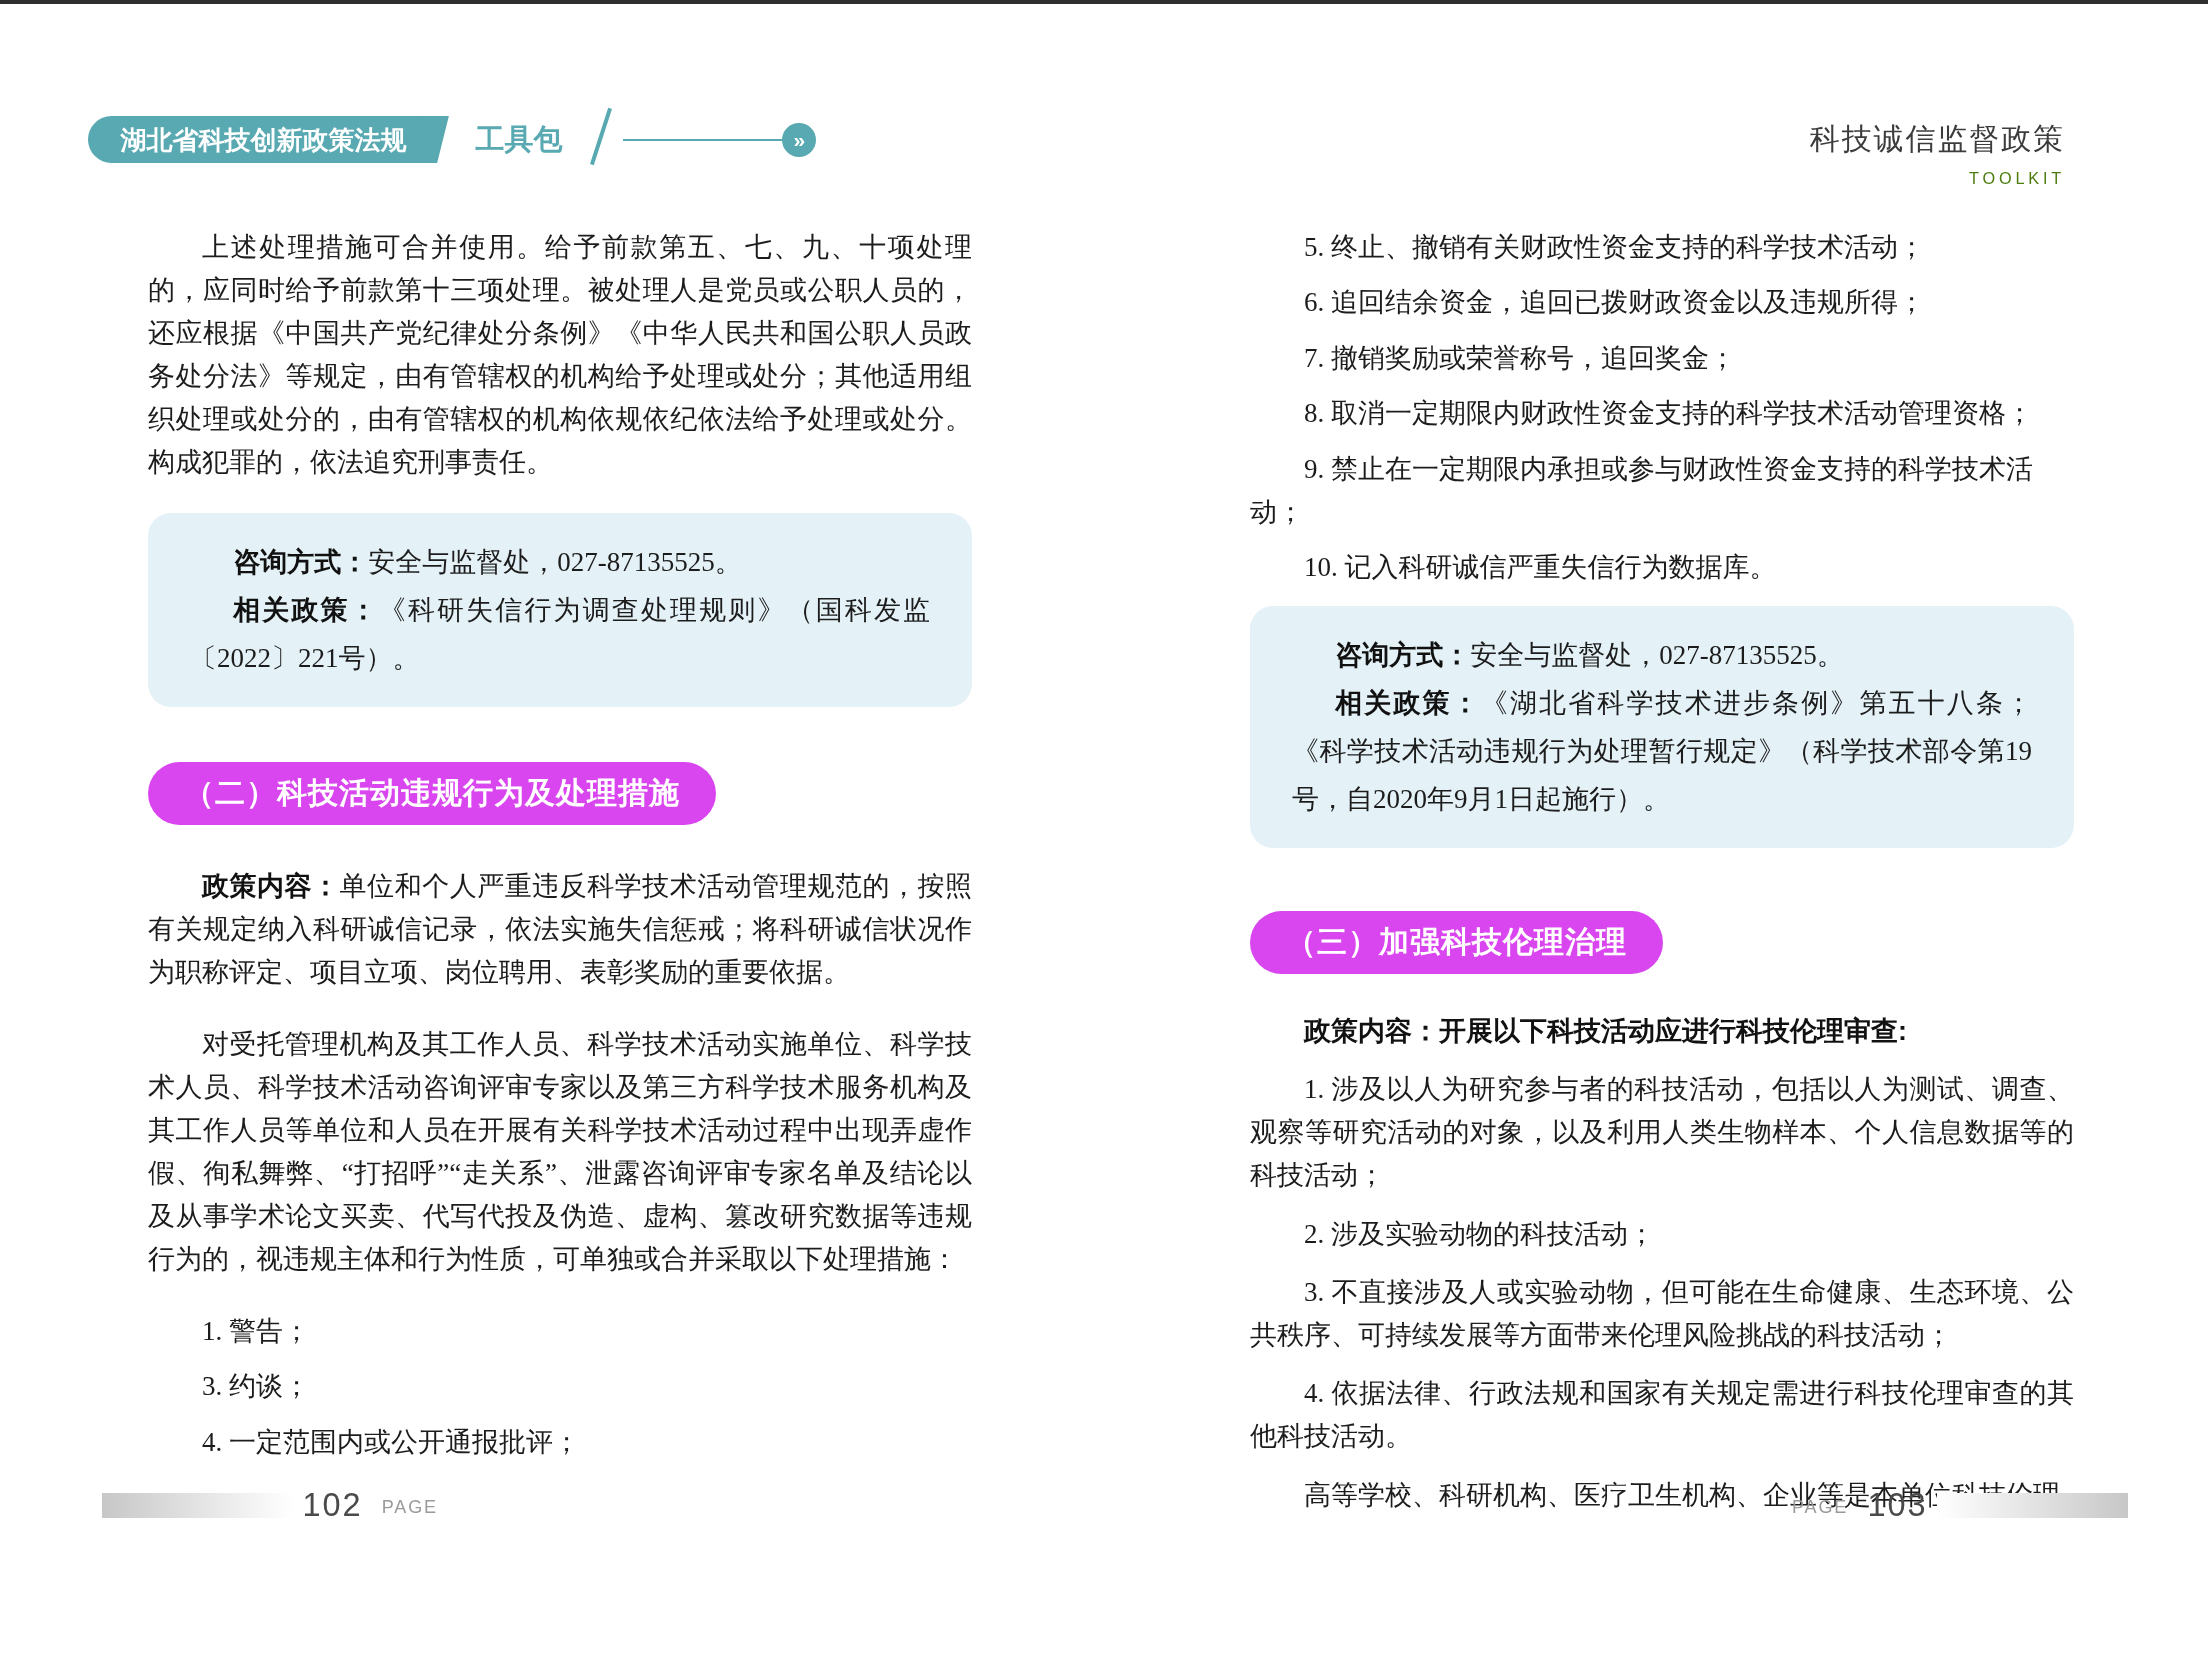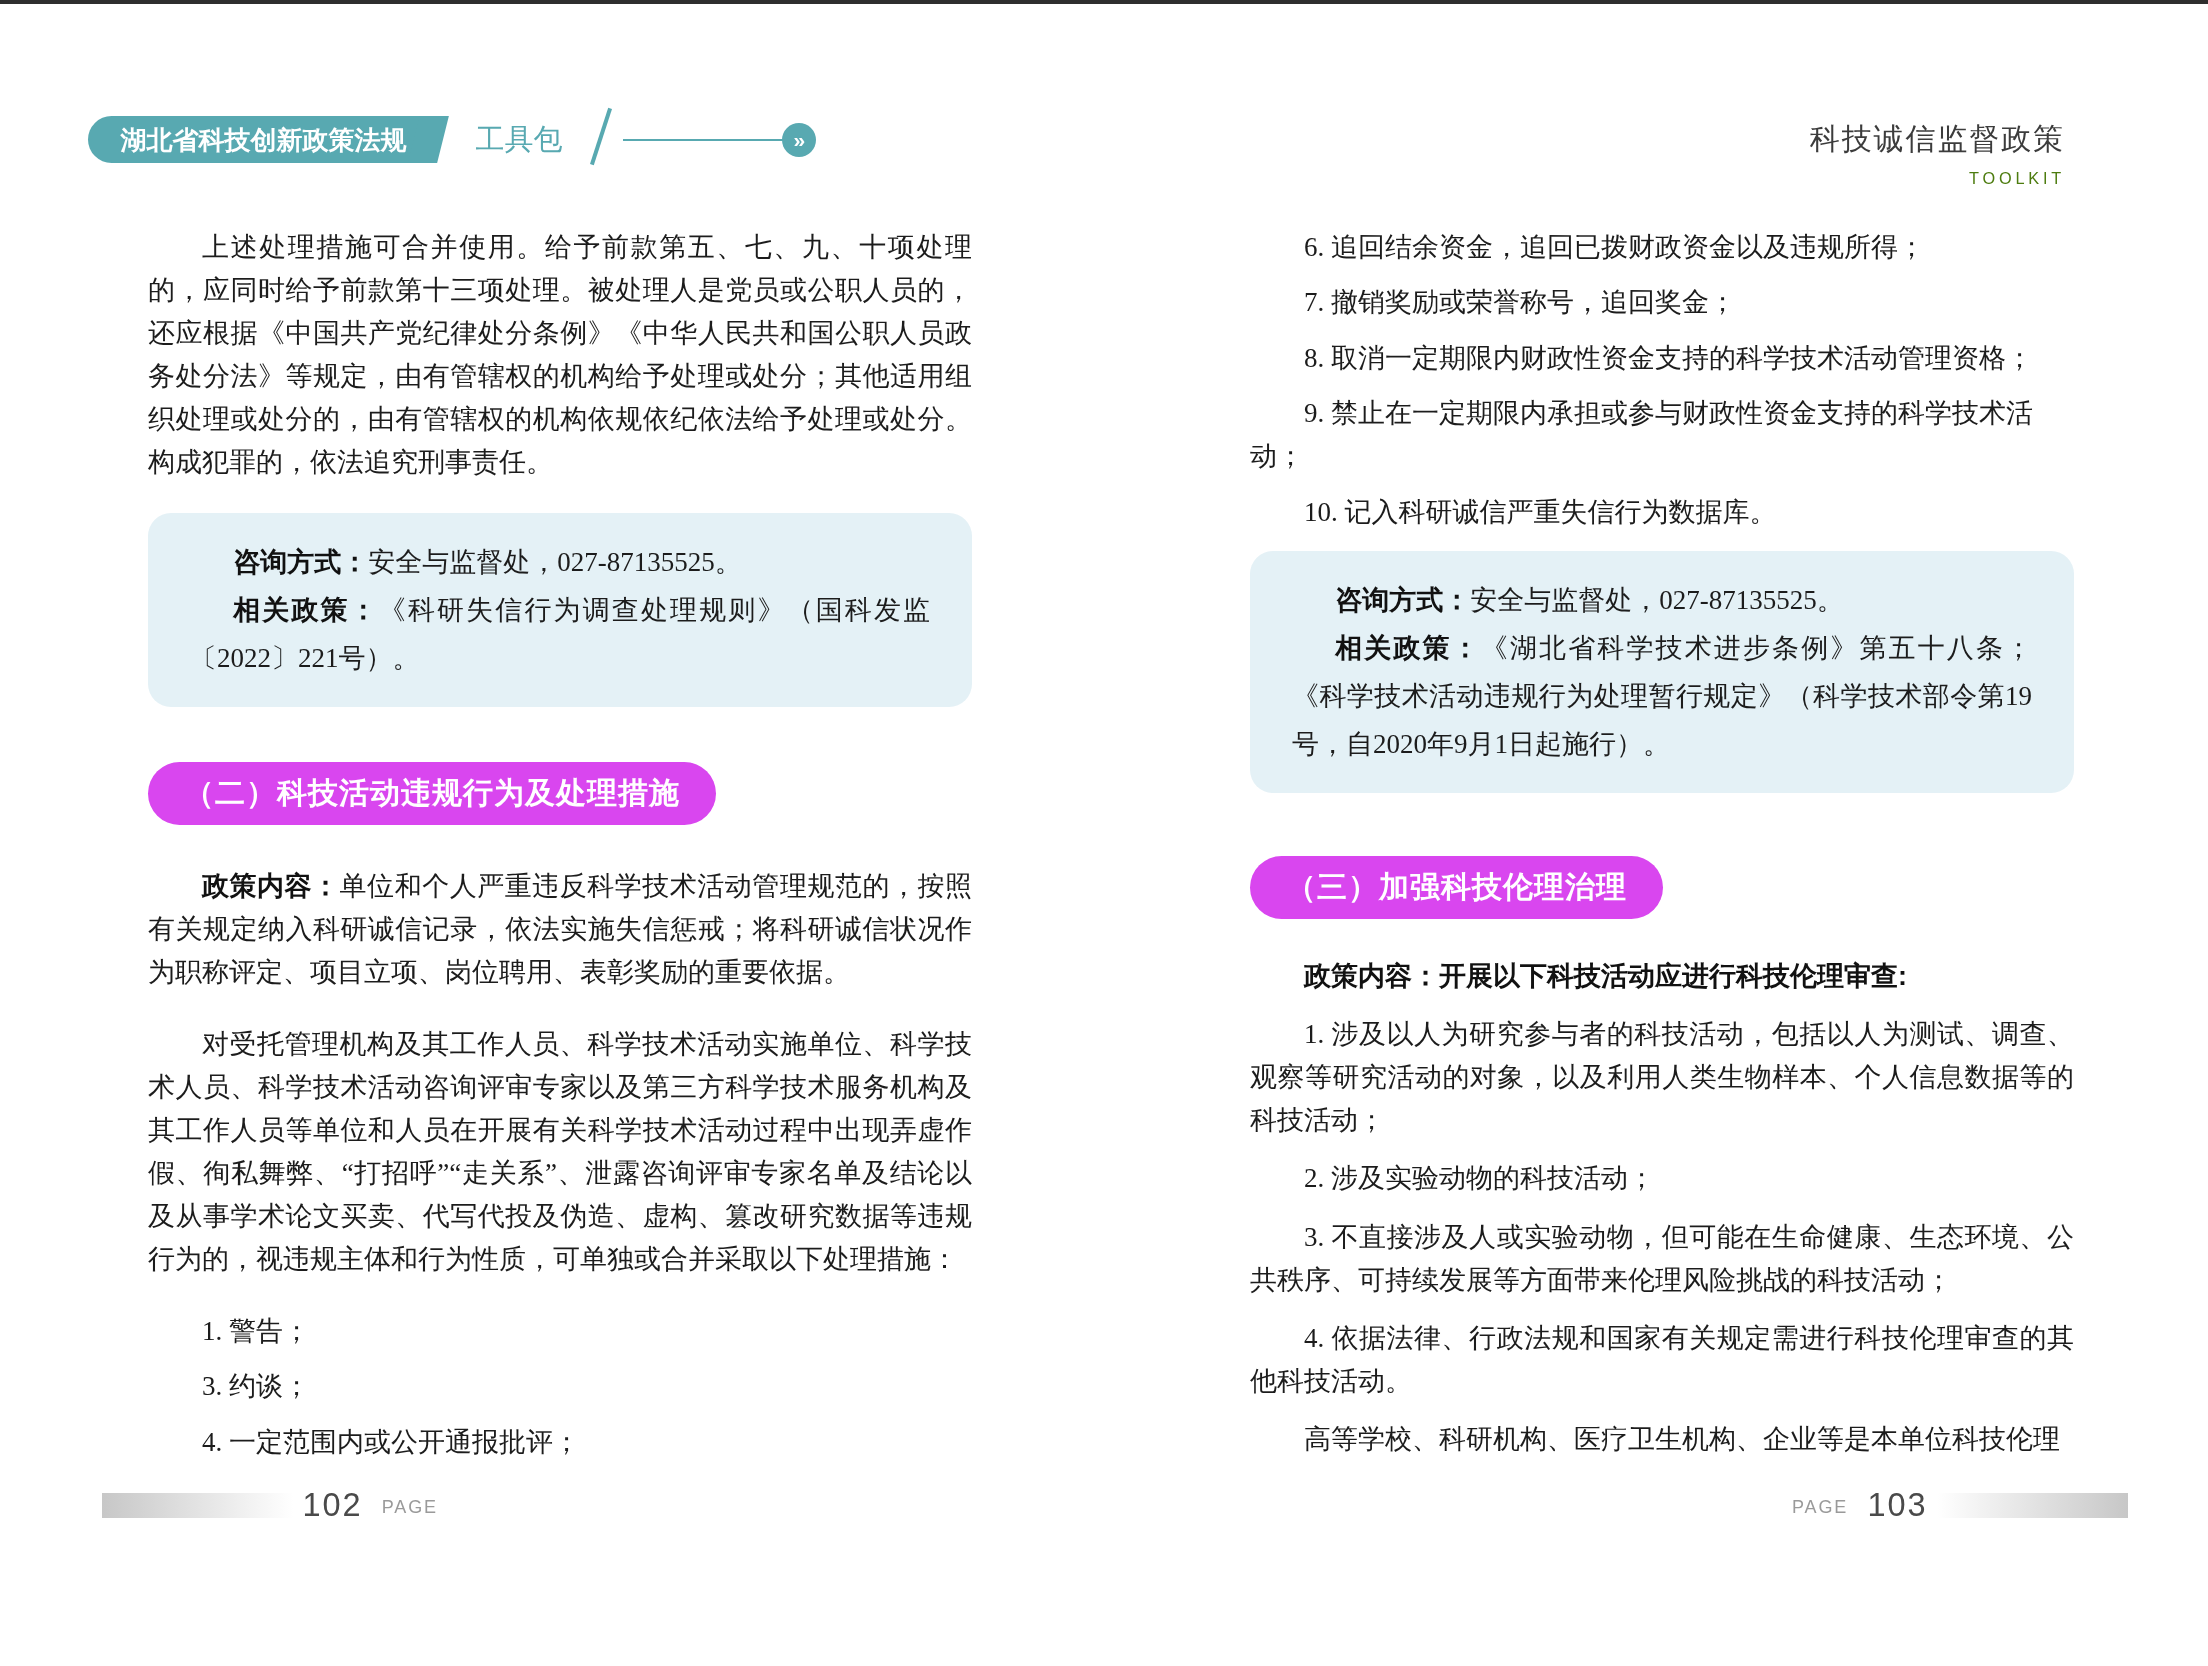--- a/index.html
+++ b/index.html
@@ -8,21 +8,21 @@
   .topbar{position:absolute;top:0;left:0;width:100%;height:3.8px;background:#2e2e2e;}
 
   
   .header{position:absolute;top:113px;left:88px;display:flex;align-items:center;}
   .hdr-badge{position:relative;background:#58a9b1;color:#ffffff;
              font-family:"Liberation Sans", sans-serif;font-weight:bold;font-size:26px;
              padding:10.5px 25px 10.5px 32.5px;border-radius:29px 0 0 29px;line-height:1;}
   .hdr-badge::after{content:"";position:absolute;top:0;right:-11.5px;width:29px;height:100%;
              background:#58a9b1;transform:skewX(-14deg);}
   .hdr-toolkit{margin-left:44px;color:#58a9b1;font-family:"Liberation Sans", sans-serif;
-             font-weight:normal;font-size:29px;line-height:1;}
+             font-weight:bold;font-size:29px;line-height:1;}
   .hdr-slash{width:3.8px;height:59px;background:#58a9b1;transform:rotate(18deg);
              margin-left:36px;margin-top:-5.7px;}
   .hdr-line{width:161px;height:1.9px;background:#58a9b1;margin-left:21px;}
   .hdr-circle{width:34px;height:34px;border-radius:50%;background:#58a9b1;color:#ffffff;
              display:flex;align-items:center;justify-content:center;font-size:21px;
              font-family:"Liberation Sans", sans-serif;font-weight:bold;margin-left:-1.9px;}
   .hdr-right{position:absolute;top:122px;right:143px;text-align:right;}
   .hdr-right-title{font-family:"Liberation Sans", sans-serif;font-weight:normal;
              font-size:30px;color:#3c3c3c;letter-spacing:1.9px;line-height:1.1;}
   .hdr-right-sub{font-family:"Liberation Sans", sans-serif;color:#4d7c0f;
@@ -94,20 +94,21 @@
     <p class="body-p"><span class="label-b">政策内容：</span><span>单位和个人严重违反科学技术活动管理规范的，按照有关规定纳入科研诚信记录，依法实施失信惩戒；将科研诚信状况作为职称评定、项目立项、岗位聘用、表彰奖励的重要依据。</span></p>
 
     <p class="body-p">对受托管理机构及其工作人员、科学技术活动实施单位、科学技术人员、科学技术活动咨询评审专家以及第三方科学技术服务机构及其工作人员等单位和人员在开展有关科学技术活动过程中出现弄虚作假、徇私舞弊、“打招呼”“走关系”、泄露咨询评审专家名单及结论以及从事学术论文买卖、代写代投及伪造、虚构、篡改研究数据等违规行为的，视违规主体和行为性质，可单独或合并采取以下处理措施：</p>
 
     <p class="list-p">1. 警告；</p>
     <p class="list-p">3. 约谈；</p>
     <p class="list-p">4. 一定范围内或公开通报批评；</p>
   </div>
 
   <div class="col col-right">
+    <p class="list-p">5. 终止、撤销有关财政性资金支持的科学技术活动；</p>
     <p class="list-p">6. 追回结余资金，追回已拨财政资金以及违规所得；</p>
     <p class="list-p">7. 撤销奖励或荣誉称号，追回奖金；</p>
     <p class="list-p">8. 取消一定期限内财政性资金支持的科学技术活动管理资格；</p>
     <p class="list-p">9. 禁止在一定期限内承担或参与财政性资金支持的科学技术活动；</p>
     <p class="list-p">10. 记入科研诚信严重失信行为数据库。</p>
 
     <div class="info-box" style="margin-top:17px;">
       <p class="info-p"><span class="label-b">咨询方式：</span><span>安全与监督处，027-87135525。</span></p>
       <p class="info-p"><span class="label-b">相关政策：</span><span>《湖北省科学技术进步条例》第五十八条；《科学技术活动违规行为处理暂行规定》（科学技术部令第19号，自2020年9月1日起施行）。</span></p>
     </div>

